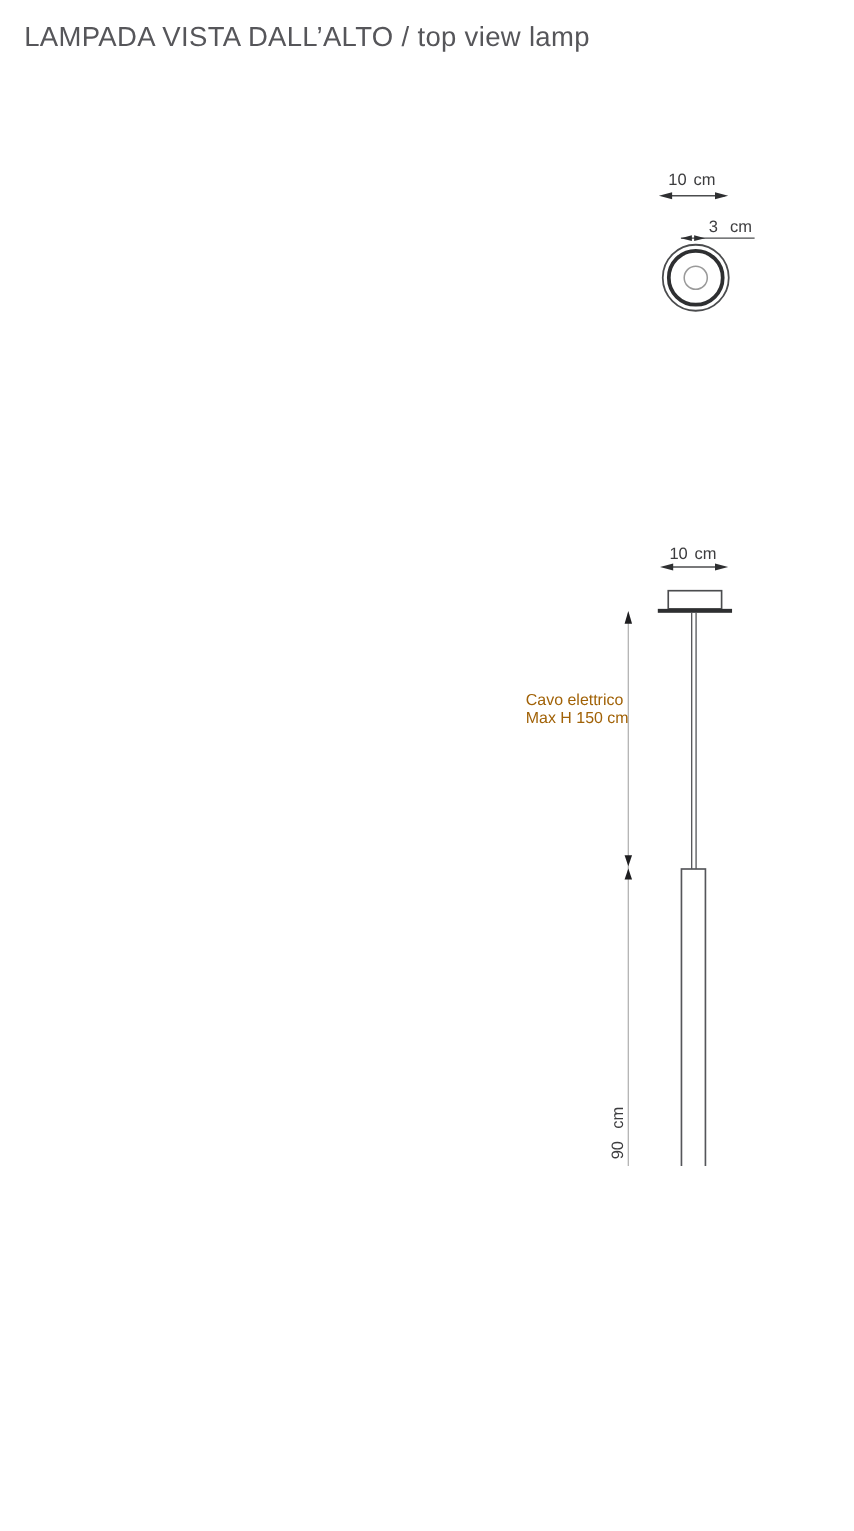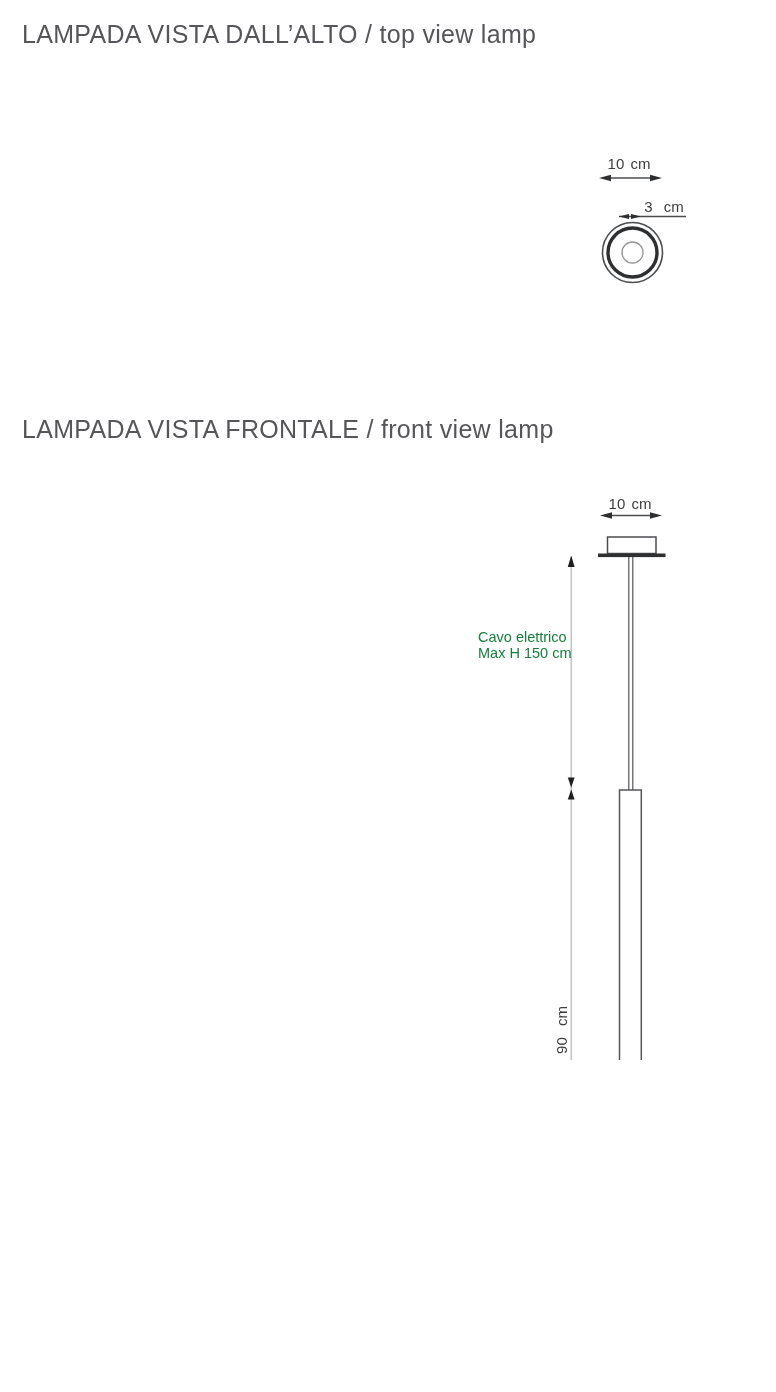--- a/index.html
+++ b/index.html
@@ -44,21 +44,21 @@
   .lbl-90 {
     left: 522px; top: 1021px;
     width: 80px; height: 18px;
     transform: rotate(-90deg);
     transform-origin: center center;
   }
   .cable-note {
     position: absolute;
     left: 478px; top: 629px;
     width: 110px;
-    color: #15803d;
+    color: #a16207;
     font-size: 14.5px;
     line-height: 16px;
     text-align: left;
     white-space: nowrap;
   }
 </style>
 </head>
 <body>
 
 <div class="page">
@@ -116,21 +116,20 @@
       </g>
     </g>
   </svg>
 
   <div class="view-title title-top">LAMPADA VISTA DALL’ALTO / top view lamp</div>
 
   <div class="dim-label lbl-10-top">10 cm</div>
 
   <div class="dim-label dim-label--wide lbl-3-top">3 cm</div>
 
-  <div class="view-title title-front">LAMPADA VISTA FRONTALE / front view lamp</div>
 
   <div class="dim-label lbl-10-front">10 cm</div>
 
   <div class="cable-note">
     <div>Cavo elettrico</div>
     <div>Max H 150 cm</div>
   </div>
 
   <div class="dim-label dim-label--wide lbl-90">90 cm</div>
 

